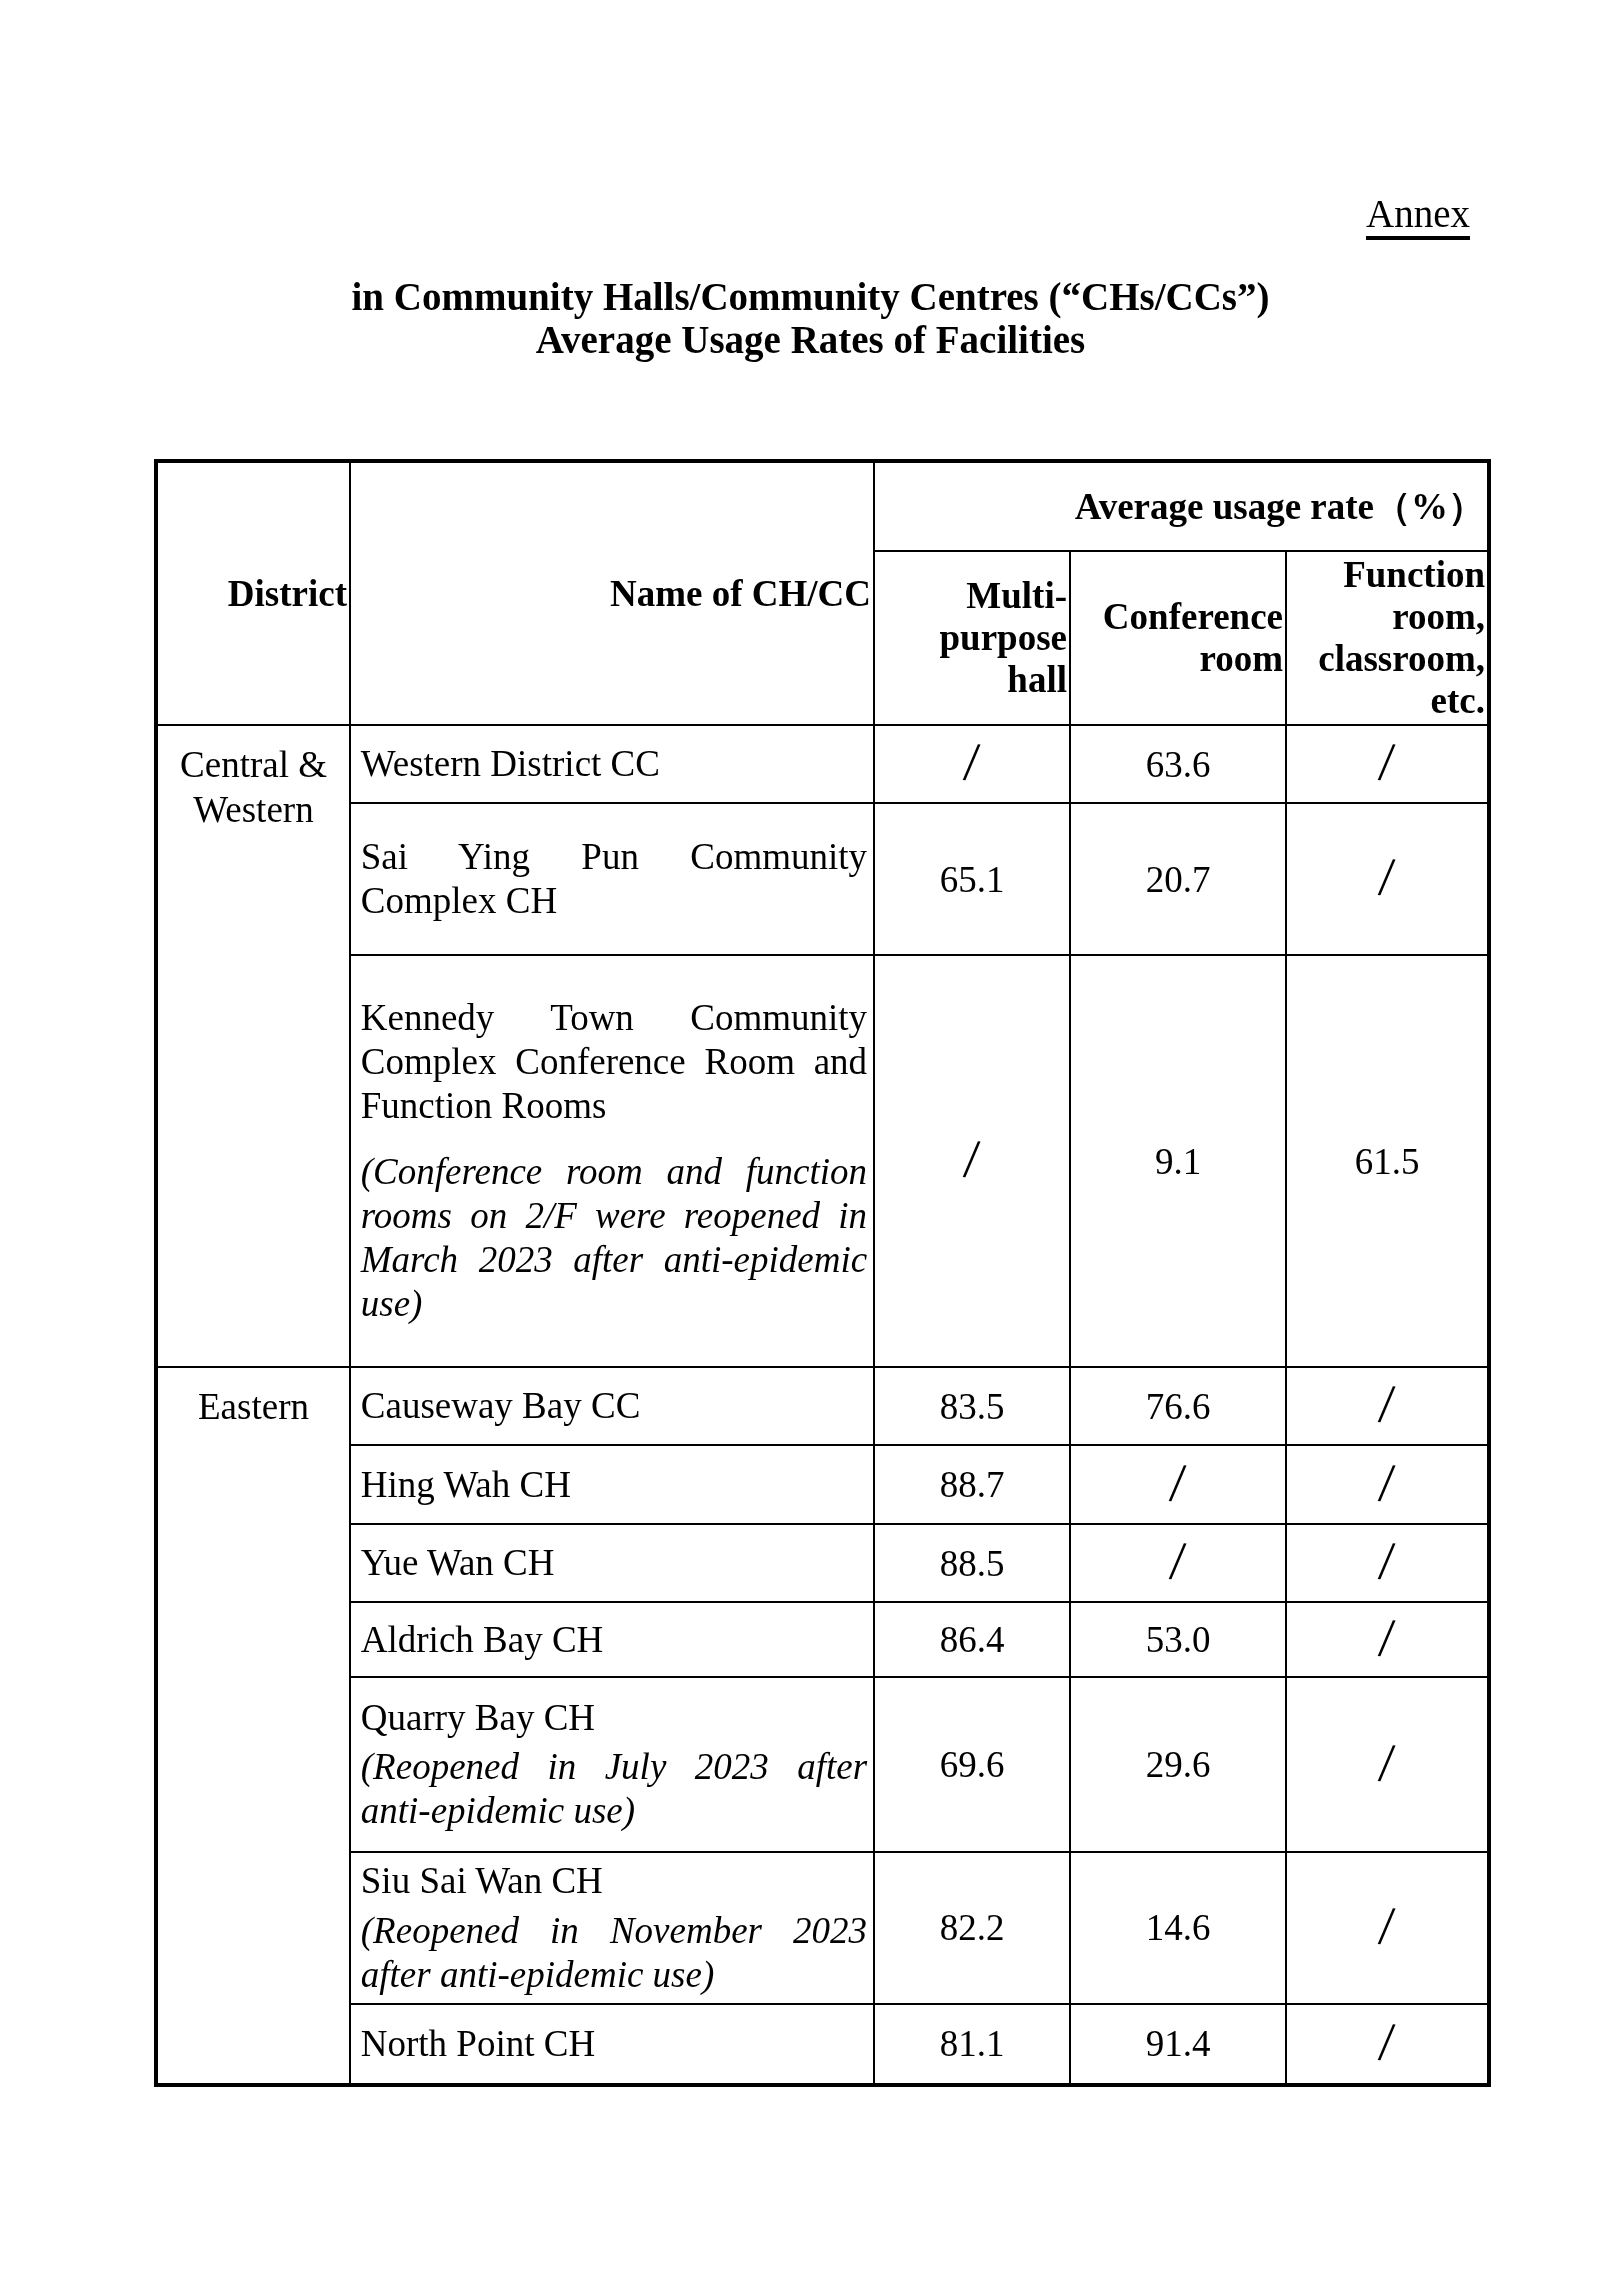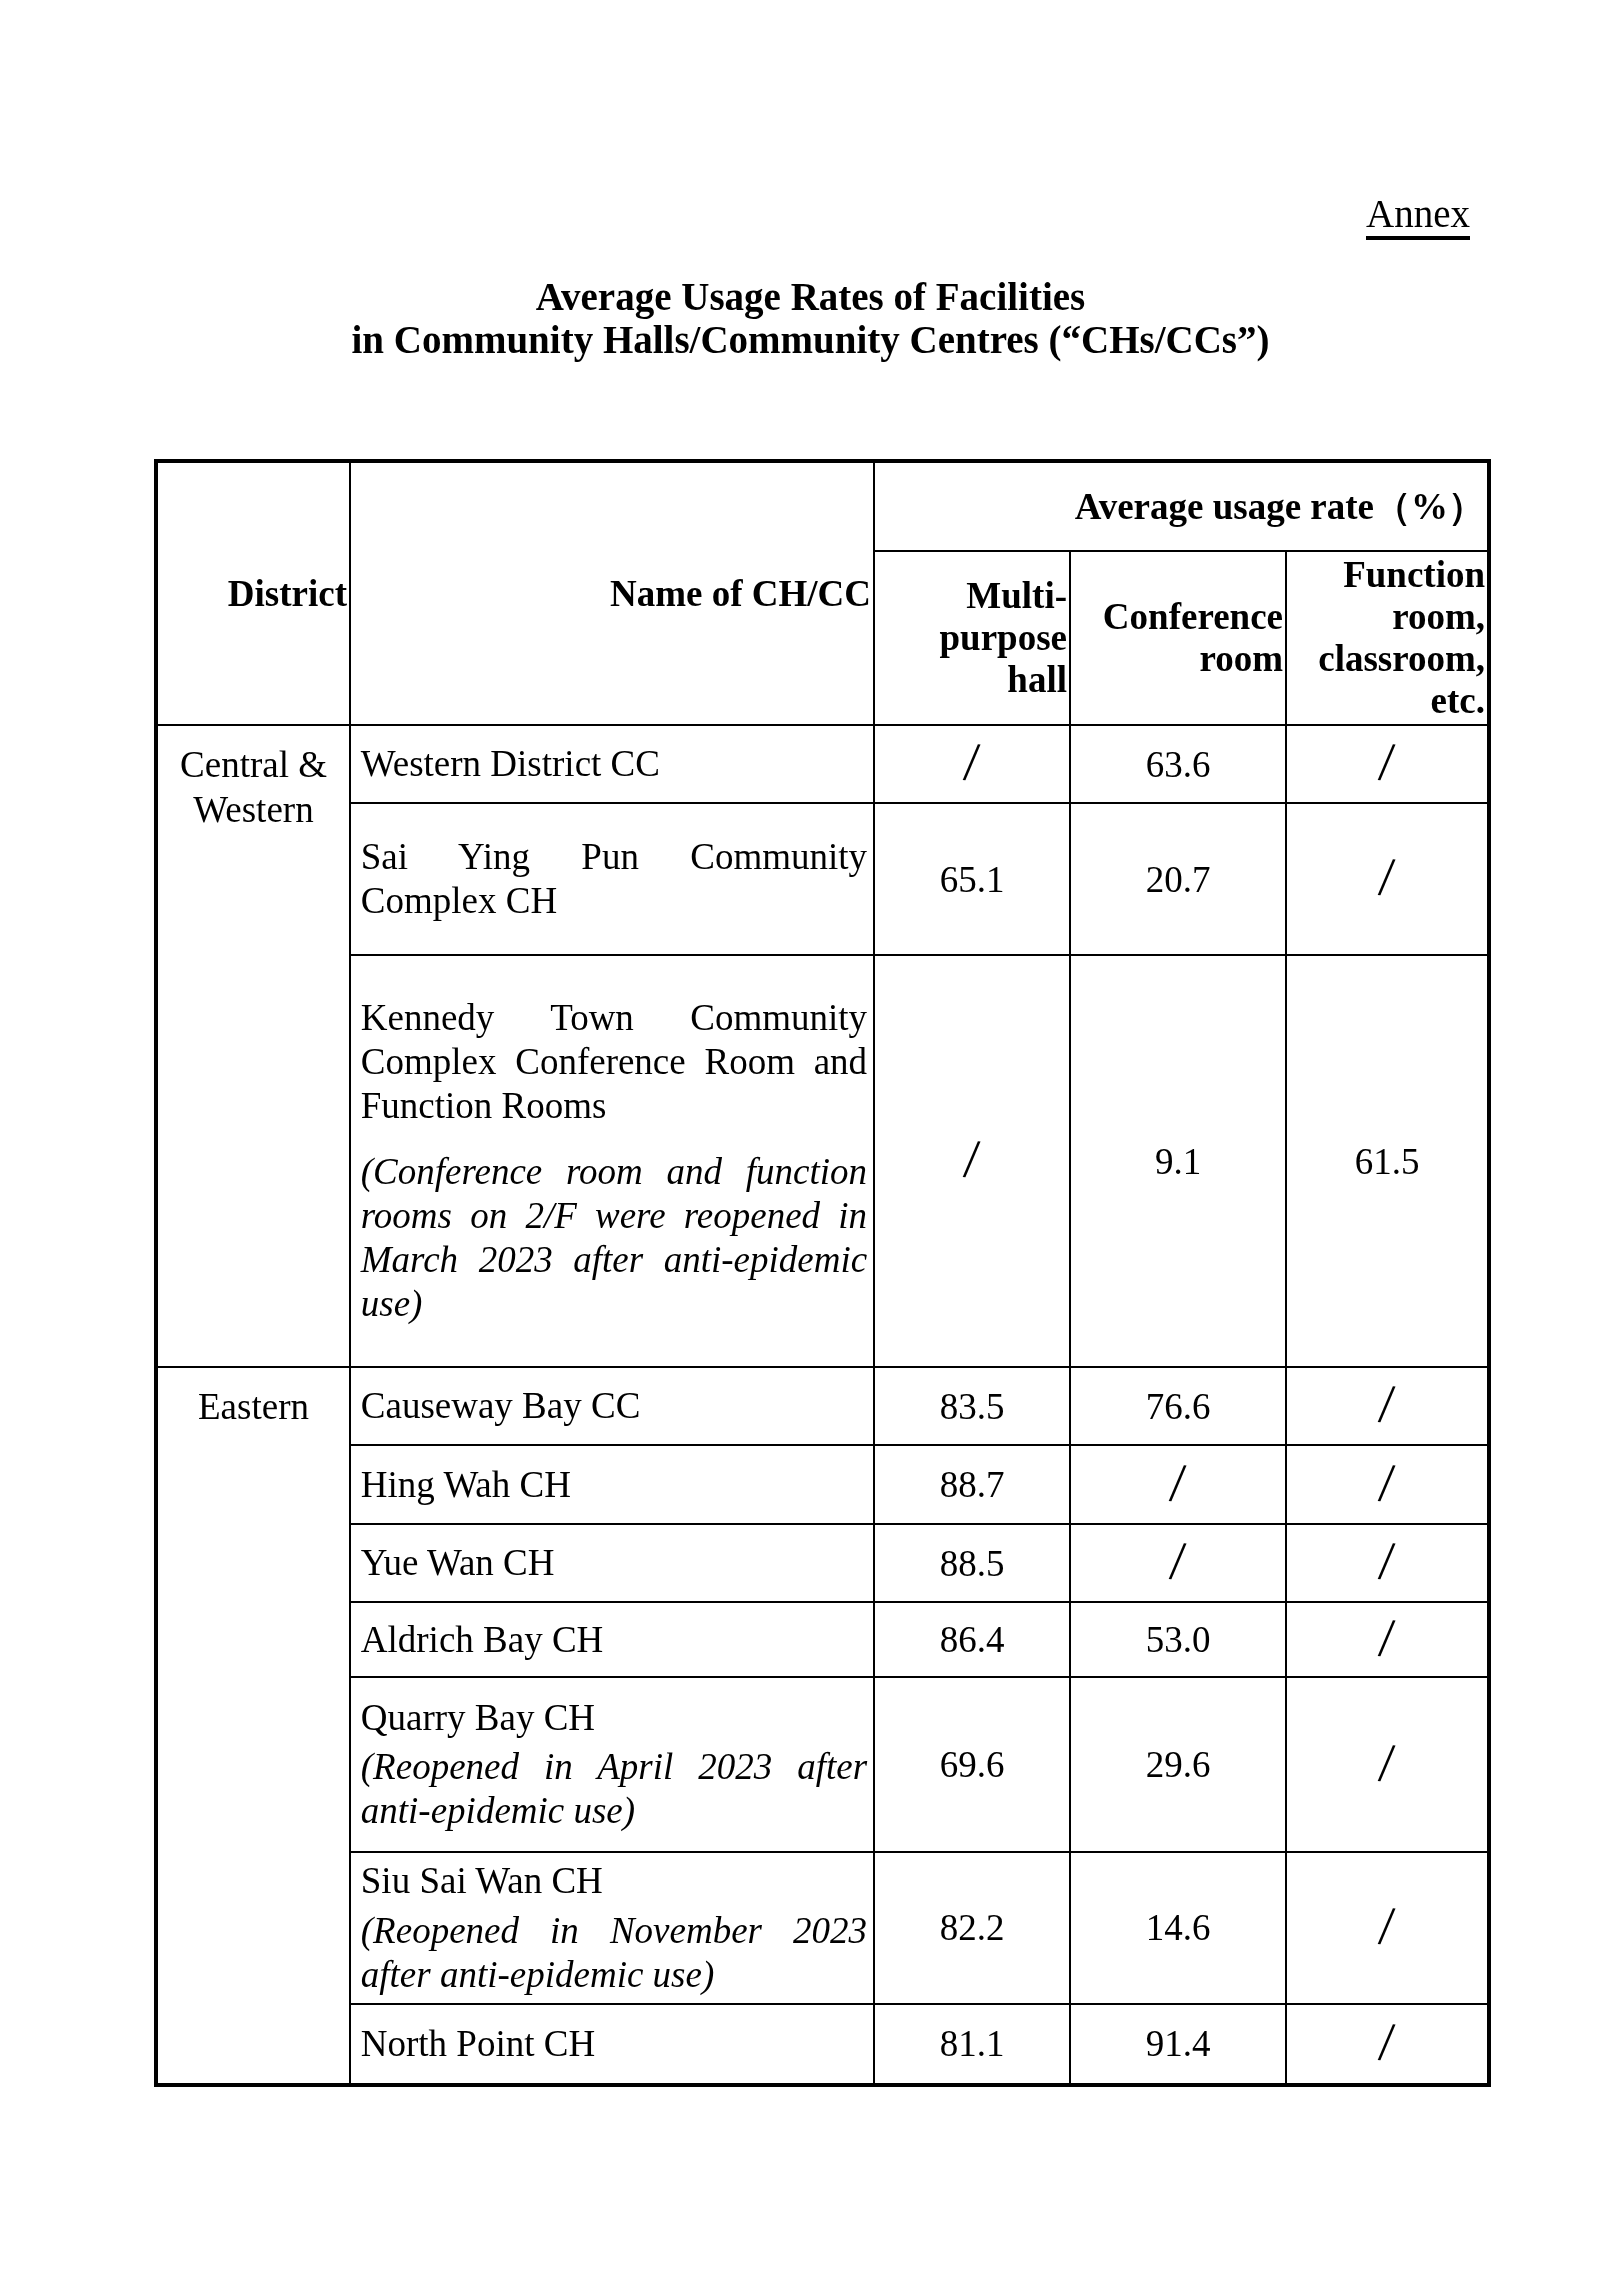--- a/index.html
+++ b/index.html
@@ -45,22 +45,22 @@
   }
 </style>
 </head>
 <body>
 
 <div class="annex">
   <span class="u">Annex</span>
 </div>
 
 <div class="title-block">
+  <div>in Community Halls/Community Centres (“CHs/CCs”)</div>
   <div>Average Usage Rates of Facilities</div>
-  <div>in Community Halls/Community Centres (“CHs/CCs”)</div>
 </div>
 
 <table class="usage">
   <colgroup>
     <col style="width:194px">
       <col style="width:524px">
       <col style="width:196px">
       <col style="width:216px">
       <col style="width:203px">
   </colgroup>
@@ -132,21 +132,21 @@
       <td class="name">
           <p>Aldrich Bay CH</p>
         </td>
       <td class="val"><span>86.4</span></td>
       <td class="val"><span>53.0</span></td>
       <td class="val"><span class="slash">/</span></td>
     </tr>
     <tr style="height:175px">
       <td class="name">
         <p>Quarry Bay CH</p>
-        <p class="note">(Reopened in April 2023 after anti-epidemic use)</p>
+        <p class="note">(Reopened in July 2023 after anti-epidemic use)</p>
       </td>
       <td class="val"><span>69.6</span></td>
       <td class="val"><span>29.6</span></td>
       <td class="val"><span class="slash">/</span></td>
     </tr>
     <tr style="height:122px">
       <td class="name">
         <p>Siu Sai Wan CH</p>
         <p class="note">(Reopened in November 2023 after anti-epidemic use)</p>
       </td>

